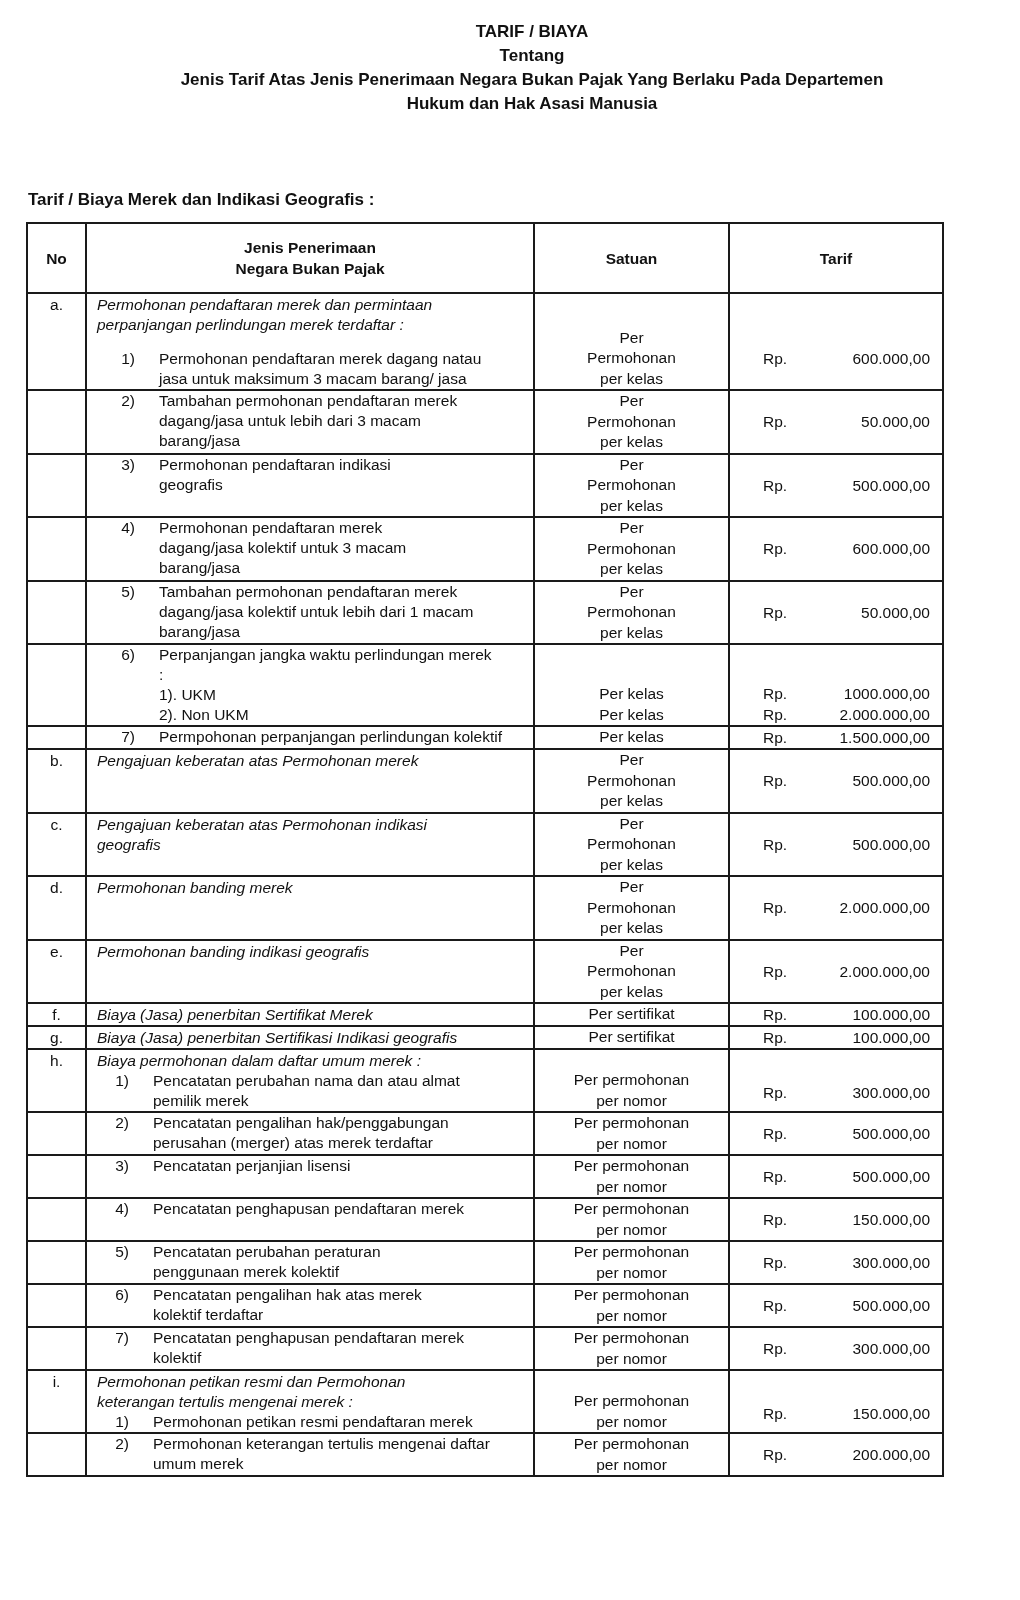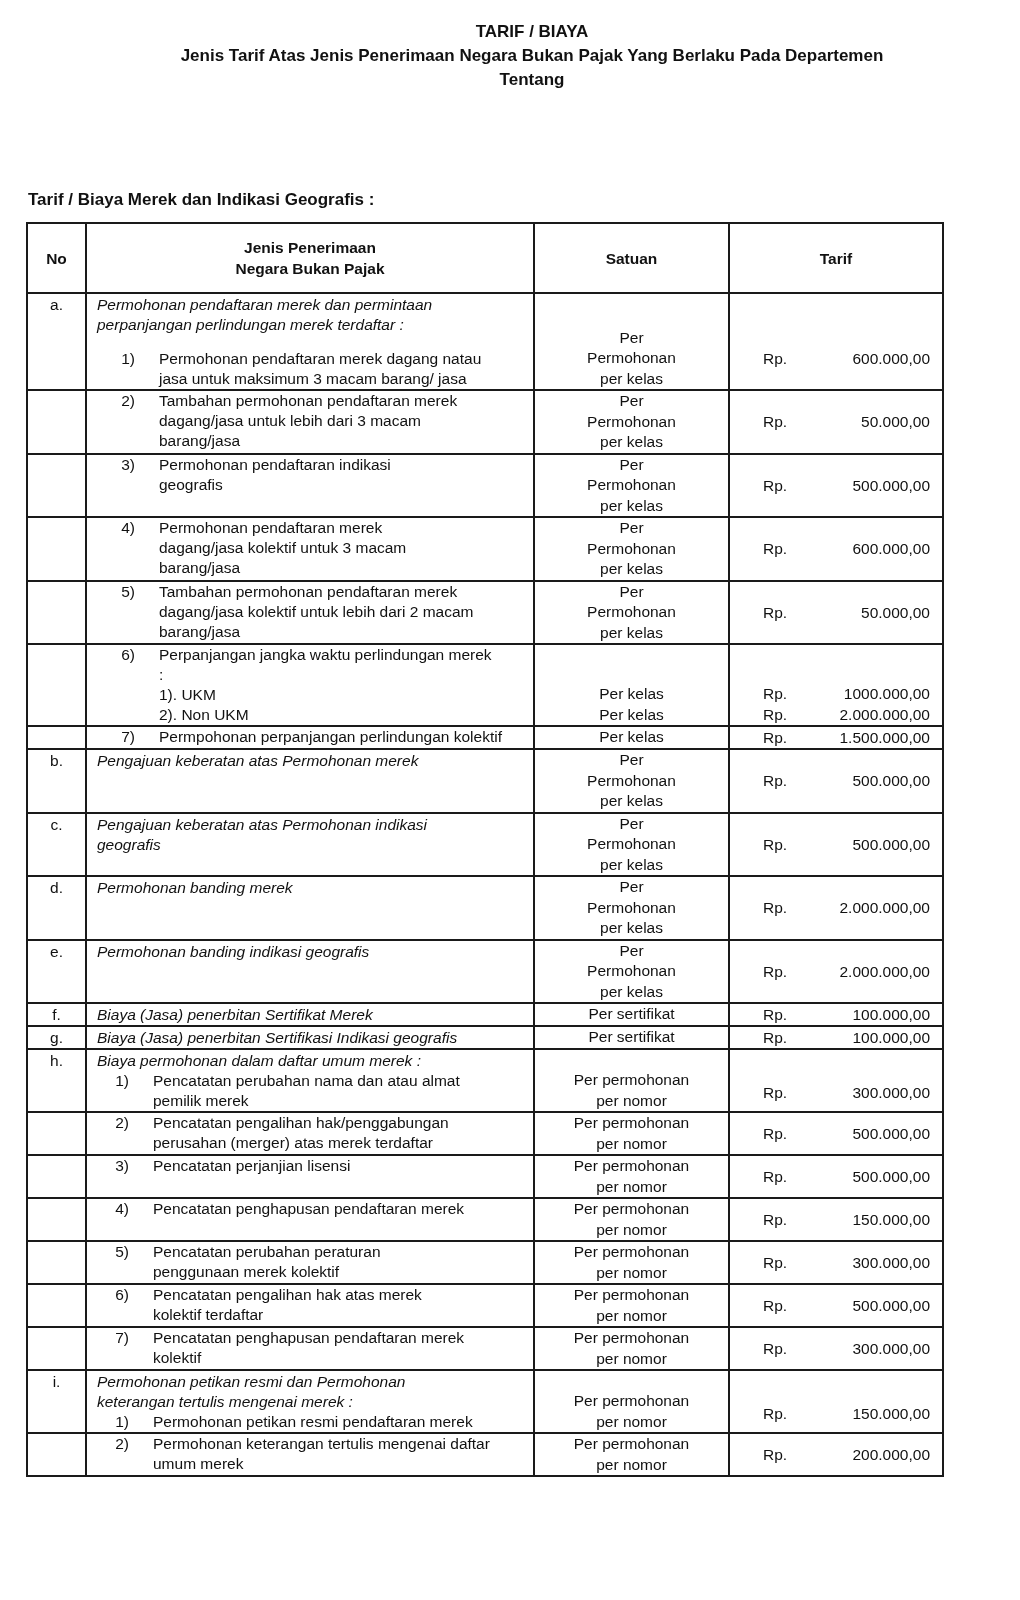--- a/index.html
+++ b/index.html
@@ -24,22 +24,23 @@
   .sub .num.h { width: 66px; }
   .sub .txt { flex: 1; }
   .money { display: flex; justify-content: space-between; padding: 0 12px 0 33px; line-height: 21px; }
   .gap { height: 14px; }
 </style>
 </head>
 <body>
 
 <div class="title-block">
   <div>TARIF / BIAYA</div>
+  <div>Tentang</div>
   <div>Jenis Tarif Atas Jenis Penerimaan Negara Bukan Pajak Yang Berlaku Pada Departemen</div>
-  <div>Tentang</div>
+  <div>Hukum dan Hak Asasi Manusia</div>
 </div>
 
 <div class="section-title">Tarif / Biaya Merek dan Indikasi Geografis :</div>
 
 <table class="tarif">
   <colgroup>
       <col class="c-no">
       <col class="c-jenis">
       <col class="c-sat">
       <col class="c-tarif">
@@ -141,21 +142,21 @@
             <span>600.000,00</span>
           </div>
         </td>
     </tr>
 
     <tr>
       <td></td>
       <td class="jenis">
           <div class="sub">
             <span class="num">5)</span>
-            <span class="txt" style="max-width:350px">Tambahan permohonan pendaftaran merek dagang/jasa kolektif untuk lebih dari 2 macam barang/jasa</span>
+            <span class="txt" style="max-width:350px">Tambahan permohonan pendaftaran merek dagang/jasa kolektif untuk lebih dari 1 macam barang/jasa</span>
           </div>
         </td>
       <td class="sat">
           <div>Per</div>
           <div>Permohonan</div>
           <div>per kelas</div>
         </td>
       <td class="trf">
           <div class="money">
             <span>Rp.</span>

